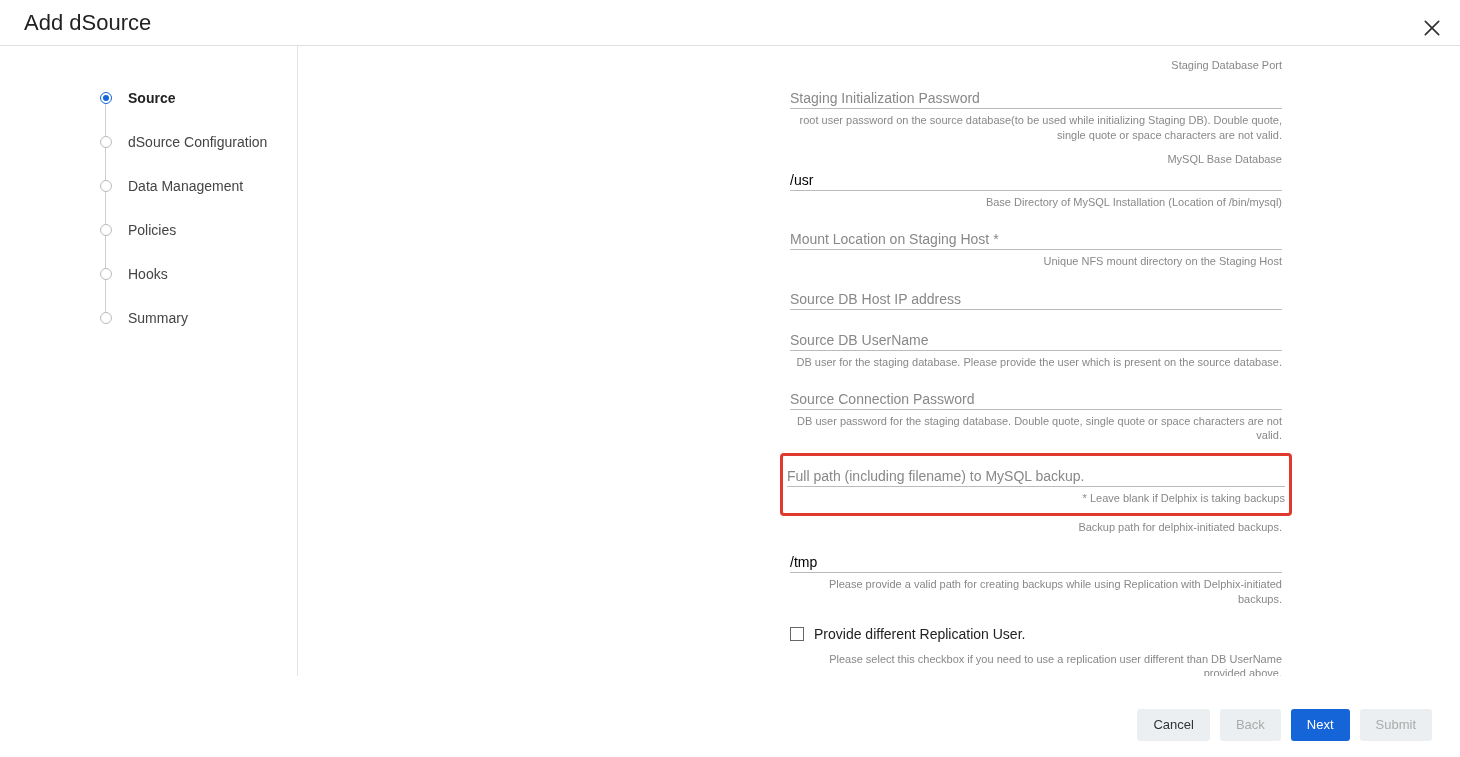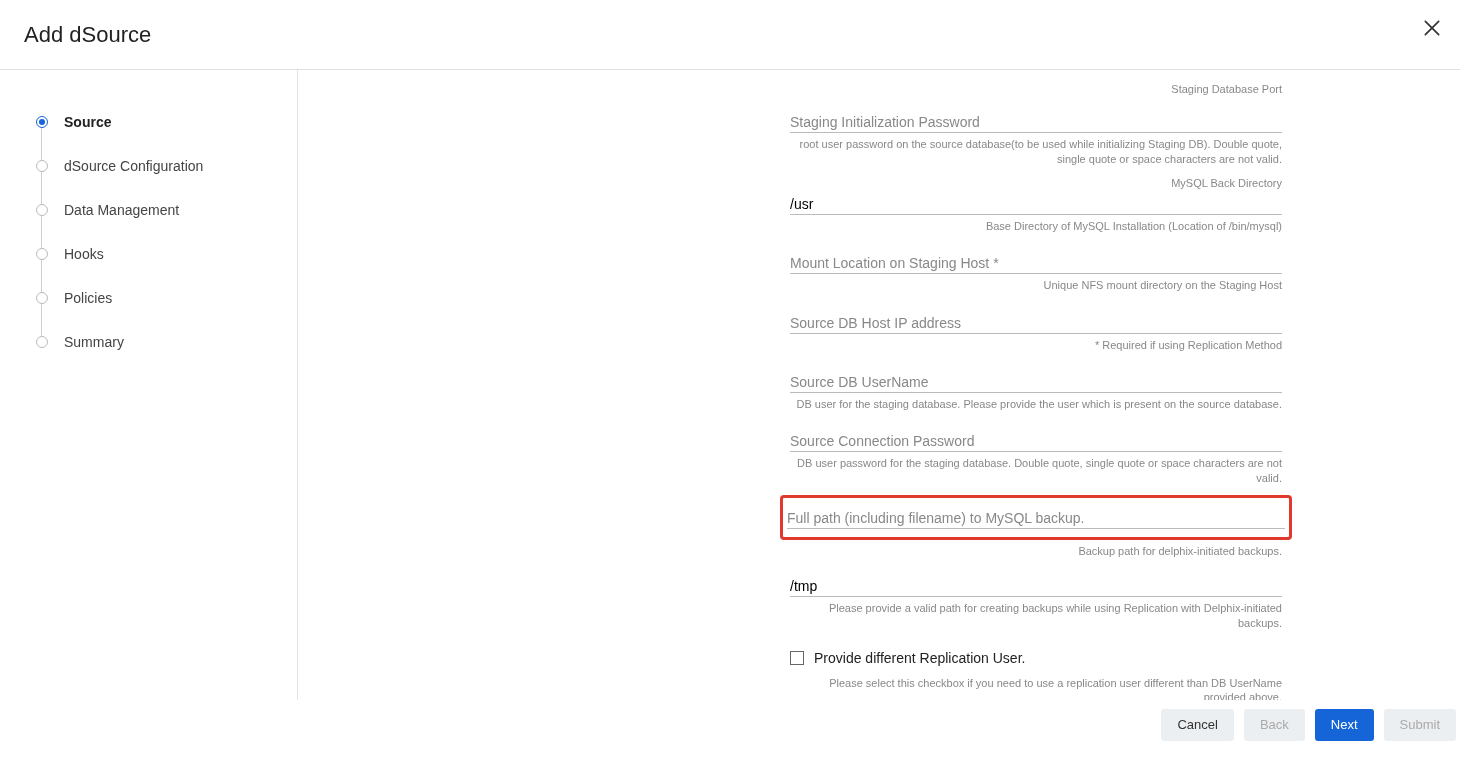--- a/index.html
+++ b/index.html
@@ -1,41 +1,41 @@
 <!DOCTYPE html>
 <html><head>
 <meta charset="utf-8">
 <style>
   * { box-sizing: border-box; margin: 0; padding: 0; }
   body { font-family: Arial, Helvetica, sans-serif; background: #fff; color: #333; width: 1460px; height: 757px; position: relative; overflow: hidden; }
-  .header { height: 70px; display: flex; align-items: center; padding: 0 24px; border-bottom: 1px solid #e0e0e0; }
+  .header { height: 46px; display: flex; align-items: center; padding: 0 24px; border-bottom: 1px solid #e0e0e0; }
   .header-title { font-size: 22px; font-weight: 400; color: #222; }
   .close-btn { position: absolute; right: 18px; top: 18px; cursor: pointer; }
   .close-btn svg { width: 20px; height: 20px; stroke: #333; }
   .layout { display: flex; height: 630px; }
   .sidebar { width: 298px; border-right: 1px solid #e4e4e4; padding-top: 30px; }
-  .step-list { list-style: none; padding-left: 36px; position: relative; }
+  .step-list { list-style: none; padding-left: 100px; position: relative; }
   .step-item { position: relative; padding: 14px 0 14px 28px; font-size: 14px; color: #444; cursor: pointer; }
   .step-item.active { font-weight: 700; color: #222; }
   .step-dot { position: absolute; left: 0; top: 50%; transform: translateY(-50%); width: 12px; height: 12px; border: 1px solid #bbb; border-radius: 50%; background: #fff; z-index: 2; }
   .step-item.active .step-dot { border-color: #1565d8; }
   .step-item.active .step-dot::after { content:""; position:absolute; left:2px; top:2px; width:6px; height:6px; border-radius:50%; background:#1565d8; }
   .step-connector { position:absolute; left:5px; top:-20px; width:1px; height:36px; background:#d0d0d0; z-index:1; }
   .step-item:first-child .step-connector { display:none; }
   .main { flex:1; position:relative; overflow:hidden; }
   .form-panel { position:absolute; left:492px; top:0; width:492px; padding-top:8px; }
   .fg { margin-bottom: 10px; }
   .fg-input-line { border: none; border-bottom: 1px solid #bbb; width:100%; font-size:14px; background:transparent; padding: 4px 0 2px 0; }
   .fg-input-line::placeholder { color:#888; }
   .fg-help { font-size: 11px; color:#888; margin-top:4px; line-height:1.3;text-align:right; }
   .highlight-box { border: 3px solid #e03a2f; border-radius:4px; padding: 8px 4px; margin: 6px -10px 0 -10px; }
   .chk-row { display:flex; align-items:center; gap:10px; margin-top:6px; }
   .chk { width:14px; height:14px; border:1px solid #666; }
   .chk-label { font-size:14px; color:#222; }
-  .footer { position:absolute; bottom:0; left:0; right:0; height:65px; display:flex; justify-content:flex-end; align-items:center; gap:10px; padding-right:4px; }
+  .footer { position:absolute; bottom:0; left:0; right:0; height:65px; display:flex; justify-content:flex-end; align-items:center; gap:10px; padding-right:28px; }
   .btn { height:32px; padding:0 16px; border-radius:3px; font-size:13px; border:none; cursor:pointer; }
   .btn-cancel { background:#eceff1; color:#333; }
   .btn-disabled { background:#eceff1; color:#aaa; }
   .btn-primary { background:#1565d8; color:#fff; }
 </style>
 </head>
 <body>
 
 <div class="header">
   <span class="header-title">Add dSource</span>
@@ -57,25 +57,25 @@
       <li class="step-item">
         <span class="step-connector"></span><span class="step-dot"></span>
         <span>dSource Configuration</span>
       </li>
       <li class="step-item">
         <span class="step-connector"></span><span class="step-dot"></span>
         <span>Data Management</span>
       </li>
       <li class="step-item">
         <span class="step-connector"></span><span class="step-dot"></span>
-        <span>Hooks</span>
+        <span>Policies</span>
       </li>
       <li class="step-item">
         <span class="step-connector"></span><span class="step-dot"></span>
-        <span>Policies</span>
+        <span>Hooks</span>
       </li>
       <li class="step-item">
         <span class="step-connector"></span><span class="step-dot"></span>
         <span>Summary</span>
       </li>
     </ul>
   </nav>
 
   <div class="main">
     <div class="form-panel">
@@ -83,47 +83,47 @@
       <div class="fg">
         <div class="fg-help">Staging Database Port</div>
       </div>
 
       <div class="fg" style="margin-top:14px;">
         <input class="fg-input-line" type="password" placeholder="Staging Initialization Password" style="">
         <div class="fg-help">root user password on the source database(to be used while initializing Staging DB). Double quote, single quote or space characters are not valid.</div>
       </div>
 
       <div class="fg" style="margin-top:8px;">
-        <div class="fg-help" style="margin-bottom:2px;">MySQL Back Directory</div>
+        <div class="fg-help" style="margin-bottom:2px;">MySQL Base Database</div>
         <input class="fg-input-line" type="text" value="/usr" style="">
         <div class="fg-help">Base Directory of MySQL Installation (Location of /bin/mysql)</div>
       </div>
 
       <div class="fg" style="margin-top:18px;">
         <input class="fg-input-line" type="text" placeholder="Mount Location on Staging Host *" style="">
         <div class="fg-help">Unique NFS mount directory on the Staging Host</div>
       </div>
 
       <div class="fg" style="margin-top:18px;">
         <input class="fg-input-line" type="text" placeholder="Source DB Host IP address" style="">
-        <div class="fg-help">* Required if using Replication Method</div>
       </div>
 
       <div class="fg" style="margin-top:18px;">
         <input class="fg-input-line" type="text" placeholder="Source DB UserName" style="">
         <div class="fg-help">DB user for the staging database. Please provide the user which is present on the source database.</div>
       </div>
 
       <div class="fg" style="margin-top:18px;">
         <input class="fg-input-line" type="password" placeholder="Source Connection Password" style="">
         <div class="fg-help">DB user password for the staging database. Double quote, single quote or space characters are not valid.</div>
       </div>
 
       <div class="highlight-box">
         <input class="fg-input-line" style="border-bottom-color: rgb(187, 187, 187);" type="text" placeholder="Full path (including filename) to MySQL backup.">
+        <div class="fg-help">* Leave blank if Delphix is taking backups</div>
       </div>
 
       <div class="fg" style="margin-top:4px;">
         <div class="fg-help" style="margin-bottom:16px;">Backup path for delphix-initiated backups.</div>
         <input class="fg-input-line" type="text" value="/tmp" style="">
         <div class="fg-help">Please provide a valid path for creating backups while using Replication with Delphix-initiated backups.</div>
       </div>
 
       <div class="fg" style="margin-top:20px;">
         <div class="chk-row">

